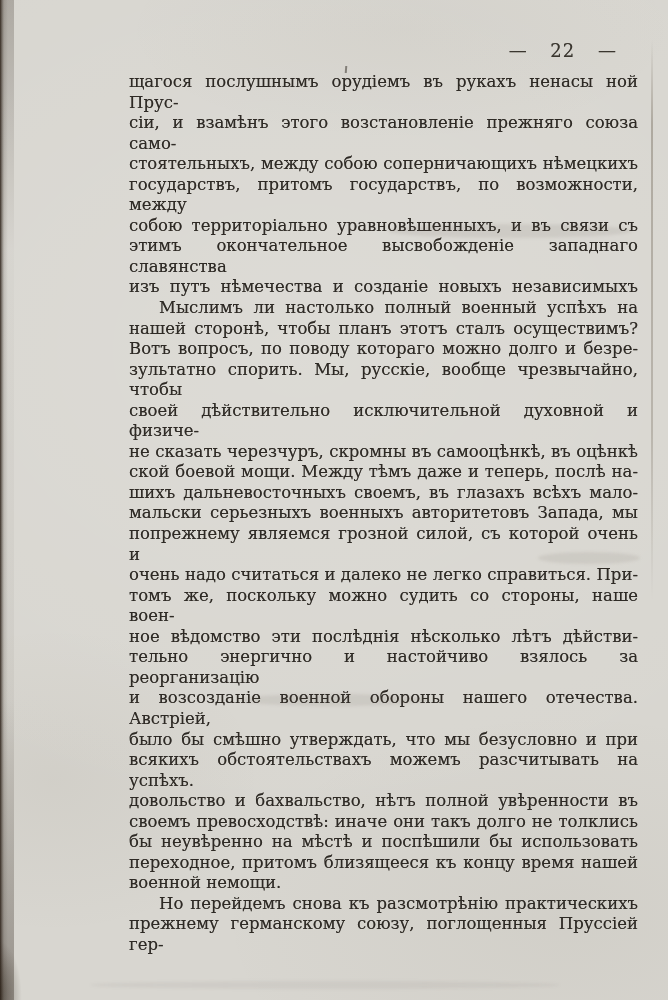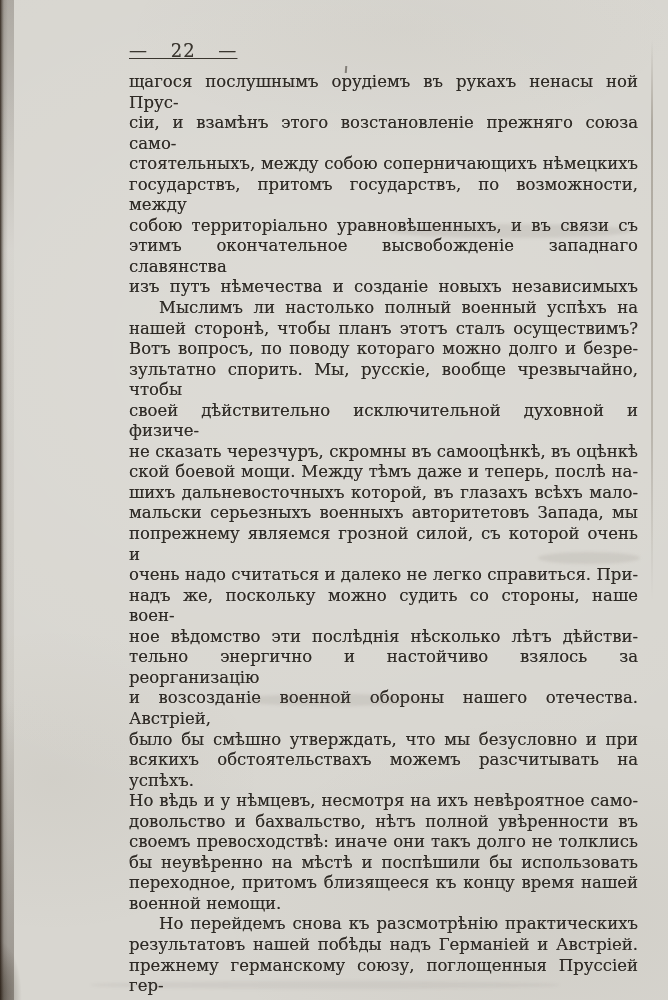--- a/index.html
+++ b/index.html
@@ -27,27 +27,26 @@
   .corner-stain{
     position:absolute;left:-8px;bottom:-10px;width:30px;height:70px;
     background:radial-gradient(ellipse at 20% 80%, rgba(40,30,20,0.5), transparent 70%);
   }
   .fold-line{
     position:absolute;left:651px;top:40px;width:2px;height:560px;
     background:linear-gradient(to bottom, transparent, rgba(110,100,85,0.40) 15%, rgba(110,100,85,0.30) 70%, transparent);
   }
   .pagenum{
     position:absolute;top:40px;left:129px;width:488px;
-    text-align:left;
+    text-align:right;
     font-size:18px;
     color:#3a362f;
     word-spacing:16px;
     letter-spacing:1px;
     text-shadow:0 0 0.5px rgba(58,54,47,0.5);
-    text-decoration:underline;
   }
   .ink-speck{
     position:absolute;left:345px;top:66px;width:2px;height:7px;
     background:rgba(60,55,48,0.55);
     transform:rotate(4deg);
   }
   .textblock{
     position:absolute;left:129px;top:72px;width:509px;
     font-size:16.5px;
     line-height:20.55px;
@@ -97,40 +96,38 @@
         <div class="line">изъ путъ нѣмечества и созданіе новыхъ независимыхъ</div>
       </div>
       <div>
         <div class="line indent">Мыслимъ ли настолько полный военный успѣхъ на</div>
         <div class="line">нашей сторонѣ, чтобы планъ этотъ сталъ осуществимъ?</div>
         <div class="line">Вотъ вопросъ, по поводу котораго можно долго и безре-</div>
         <div class="line">зультатно спорить. Мы, русскіе, вообще чрезвычайно, чтобы</div>
         <div class="line">своей дѣйствительно исключительной духовной и физиче-</div>
         <div class="line">не сказать черезчуръ, скромны въ самооцѣнкѣ, въ оцѣнкѣ</div>
         <div class="line">ской боевой мощи. Между тѣмъ даже и теперь, послѣ на-</div>
-        <div class="line">шихъ дальневосточныхъ которой, въ глазахъ всѣхъ мало-</div>
+        <div class="line">шихъ дальневосточныхъ своемъ, въ глазахъ всѣхъ мало-</div>
         <div class="line">мальски серьезныхъ военныхъ авторитетовъ Запада, мы</div>
         <div class="line">попрежнему являемся грозной силой, съ которой очень и</div>
         <div class="line">очень надо считаться и далеко не легко справиться. При-</div>
-        <div class="line">надъ же, поскольку можно судить со стороны, наше воен-</div>
+        <div class="line">томъ же, поскольку можно судить со стороны, наше воен-</div>
         <div class="line">ное вѣдомство эти послѣднія нѣсколько лѣтъ дѣйстви-</div>
         <div class="line">тельно энергично и настойчиво взялось за реорганизацію</div>
         <div class="line">и возсозданіе военной обороны нашего отечества. Австріей,</div>
         <div class="line">было бы смѣшно утверждать, что мы безусловно и при</div>
         <div class="line">всякихъ обстоятельствахъ можемъ разсчитывать на успѣхъ.</div>
-        <div class="line">Но вѣдь и у нѣмцевъ, несмотря на ихъ невѣроятное само-</div>
         <div class="line">довольство и бахвальство, нѣтъ полной увѣренности въ</div>
         <div class="line">своемъ превосходствѣ: иначе они такъ долго не толклись</div>
         <div class="line">бы неувѣренно на мѣстѣ и поспѣшили бы использовать</div>
         <div class="line">переходное, притомъ близящееся къ концу время нашей</div>
         <div class="line last">военной немощи.</div>
       </div>
       <div>
         <div class="line indent">Но перейдемъ снова къ разсмотрѣнію практическихъ</div>
-        <div class="line">результатовъ нашей побѣды надъ Германіей и Австріей.</div>
         <div class="line">прежнему германскому союзу, поглощенныя Пруссіей гер-</div>
       </div>
     </div>
 
   <div class="smudge s1"></div>
   <div class="smudge s2"></div>
   <div class="smudge s3"></div>
   <div class="smudge s4"></div>
 </div>
 

